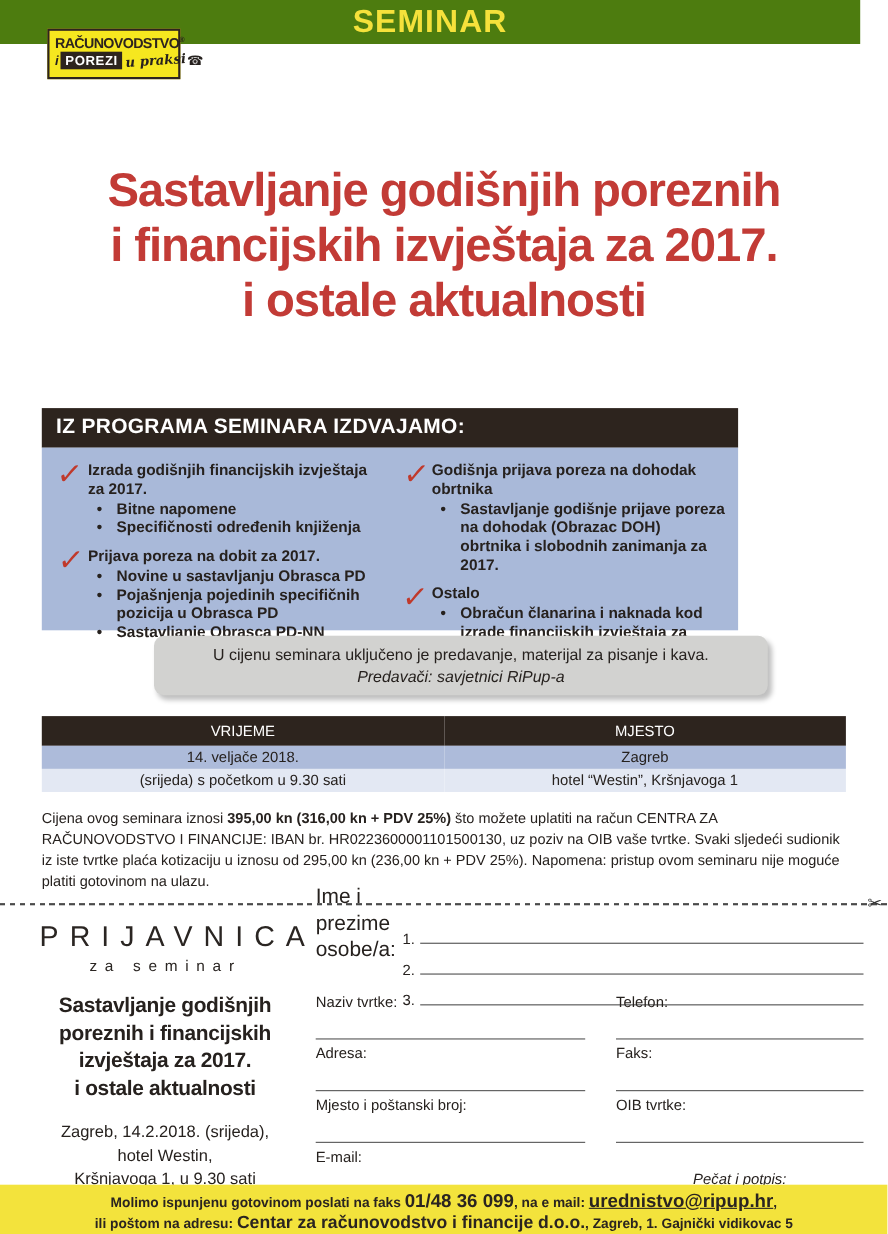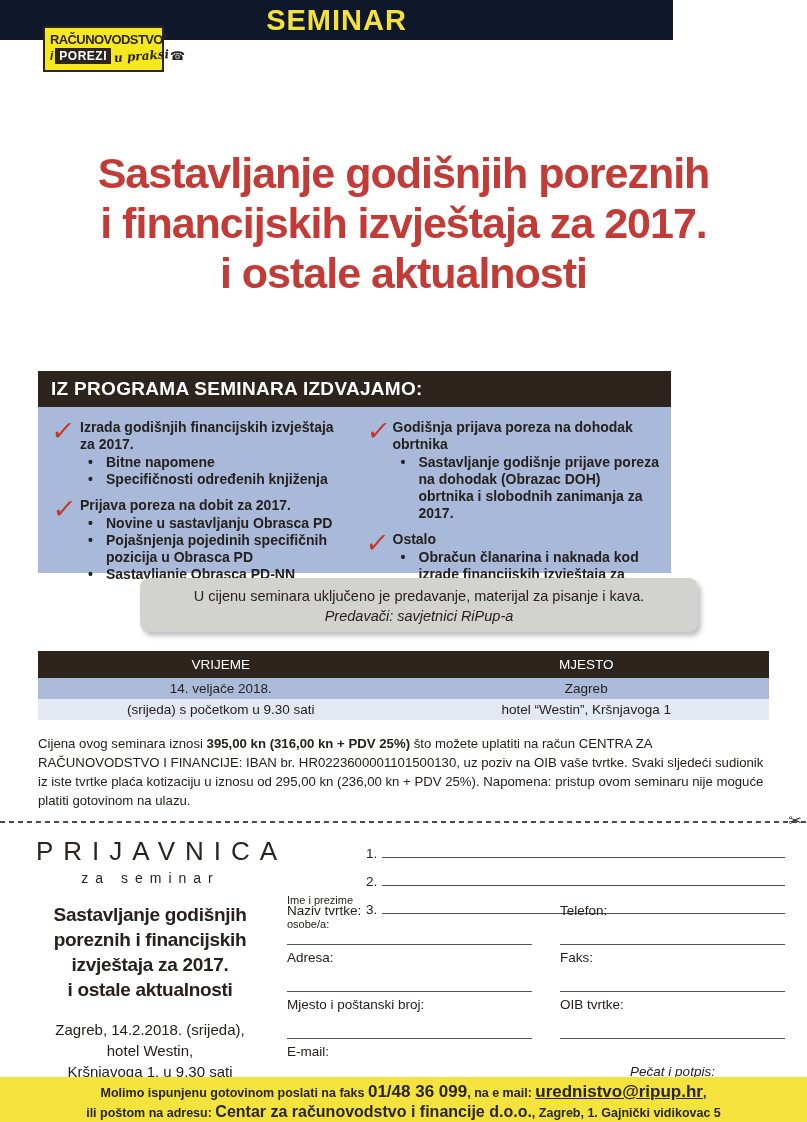--- a/index.html
+++ b/index.html
@@ -1,21 +1,21 @@
 <!DOCTYPE html>
 <html><head>
 <meta charset="utf-8">
 <style>
   html,body{margin:0;padding:0;background:#ffffff;}
   .page{
     position:relative;width:807px;height:1122px;background:#ffffff;
     font-family:"Liberation Sans","DejaVu Sans",sans-serif;color:#26211e;overflow:hidden;
   }
   
-  .topbar{position:absolute;top:0;left:0;width:673px;height:40px;background:#0f172a;}
+  .topbar{position:absolute;top:0;left:0;width:782px;height:40px;background:#4d7c0f;}
   .seminar{position:absolute;top:4px;left:0;width:100%;text-align:center;
     color:#f5e13b;font-size:29px;font-weight:bold;letter-spacing:1px;}
   .logo{position:absolute;top:26px;left:43px;width:121px;height:46px;background:#f6e71f;
     border:2px solid #2d241e;box-sizing:border-box;padding:2px 4px 0 5px;z-index:5;}
   .logo-r1{font-size:13px;font-weight:bold;color:#2d241e;letter-spacing:-0.6px;line-height:13px;white-space:nowrap;}
   .logo-r1 .reg{font-size:7px;vertical-align:super;}
   .logo-r2{display:flex;align-items:center;margin-top:2px;white-space:nowrap;}
   .logo-i{font-style:italic;font-weight:bold;font-size:12px;margin-right:2px;}
   .logo-box{background:#2d241e;color:#ffffff;font-weight:bold;font-size:12px;padding:1px 4px;letter-spacing:0.5px;}
   .logo-script{font-style:italic;font-size:12px;font-weight:bold;margin-left:3px;
@@ -57,21 +57,21 @@
   .pricing b{font-weight:bold;}
   .info-line{position:absolute;left:38px;top:793px;width:731px;font-size:13.2px;}
   
   .cutline{position:absolute;left:0;top:821px;width:807px;height:2px;
     background:repeating-linear-gradient(90deg,#4a4a4a 0 5px,transparent 5px 9px);}
   .scissors{position:absolute;right:5px;top:811px;font-size:16px;color:#333;}
   
   .prij{position:absolute;left:26px;top:836px;width:242px;text-align:center;color:#2a2522;}
   .prij-t{font-size:26px;letter-spacing:10px;text-indent:10px;}
   .prij-s{font-size:14px;letter-spacing:7px;text-indent:7px;margin-top:3px;}
-  .names-label{position:absolute;left:287px;top:888px;width:80px;font-size:11px;line-height:24px;}
+  .names-label{position:absolute;left:287px;top:804px;width:80px;font-size:19px;line-height:24px;}
   .names-rows{position:absolute;left:366px;top:833px;width:419px;}
   .nrow{display:flex;align-items:flex-end;height:28px;}
   .nrow .num{font-size:13.5px;}
   .nrow .nline{flex:1;border-bottom:1.5px solid #4f4f4f;margin-left:5px;margin-bottom:3px;}
   .event-block{position:absolute;left:34px;top:902px;width:232px;text-align:center;}
   .event-title{font-weight:bold;font-size:19px;line-height:25px;letter-spacing:-0.3px;}
   .event-details{margin-top:17px;font-size:15px;line-height:21px;}
   .fields{position:absolute;top:903px;}
   .fields.mid{left:287px;width:245px;}
   .fields.right{left:560px;width:225px;}

